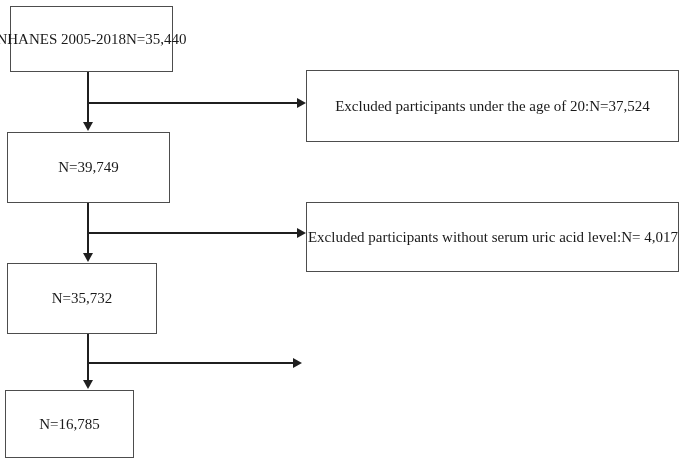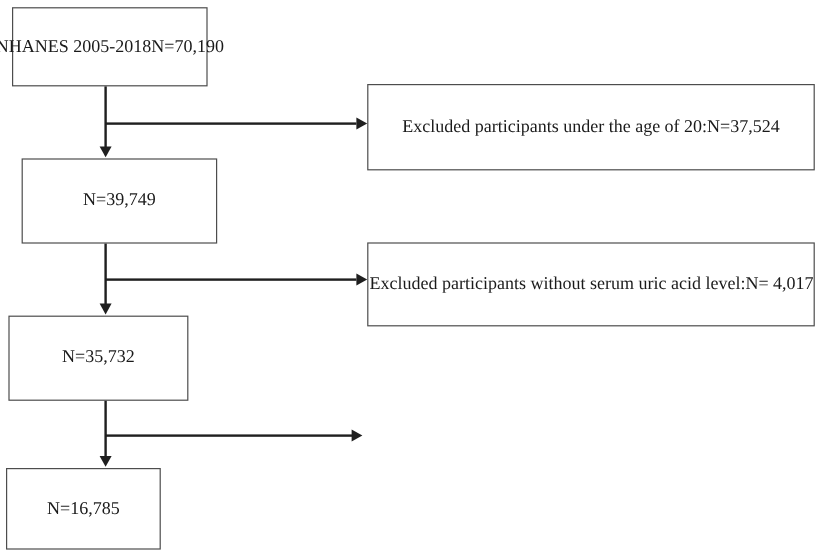--- a/index.html
+++ b/index.html
@@ -26,21 +26,21 @@
     display: flex;
     align-items: center;
     justify-content: center;
     text-align: center;
     font-size: 15px;
     line-height: 21px;
   }
   .box .line { white-space: nowrap; }
   
   .b1 { left: 10px; top: 6px;   width: 163px; height: 66px; }
-  .b2 { left: 18px;  top: 132px; width: 163px; height: 71px; }
+  .b2 { left: 7px;  top: 132px; width: 163px; height: 71px; }
   .b3 { left: 7px;  top: 263px; width: 150px; height: 71px; }
   .b4 { left: 5px;  top: 390px; width: 129px; height: 68px; }
   
   .e1 { left: 306px; top: 70px;  width: 373px; height: 72px; }
   .e2 { left: 306px; top: 202px; width: 373px; height: 70px; justify-content: flex-end; }
   .e3 { left: 303px; top: 322px; width: 371px; height: 69px; }
   
   .vline { position: absolute; width: 1.5px; background: var(--arrow); }
   .hline { position: absolute; height: 1.5px; background: var(--arrow); }
   .v1 { left: 87px; top: 72px;  height: 51px; }
@@ -69,21 +69,21 @@
   .ar2 { left: 297px; top: 228px; }
   .ar3 { left: 293px; top: 358px; }
 </style>
 </head>
 <body>
 
 <div class="canvas">
 
   <div class="box b1">
     <div class="line">NHANES 2005-2018</div>
-    <div class="line">N=70,190</div>
+    <div class="line">N=35,440</div>
   </div>
 
   <div class="box b2">
     <div class="line">N=39,749</div>
   </div>
 
   <div class="box b3">
     <div class="line">N=35,732</div>
   </div>
 

